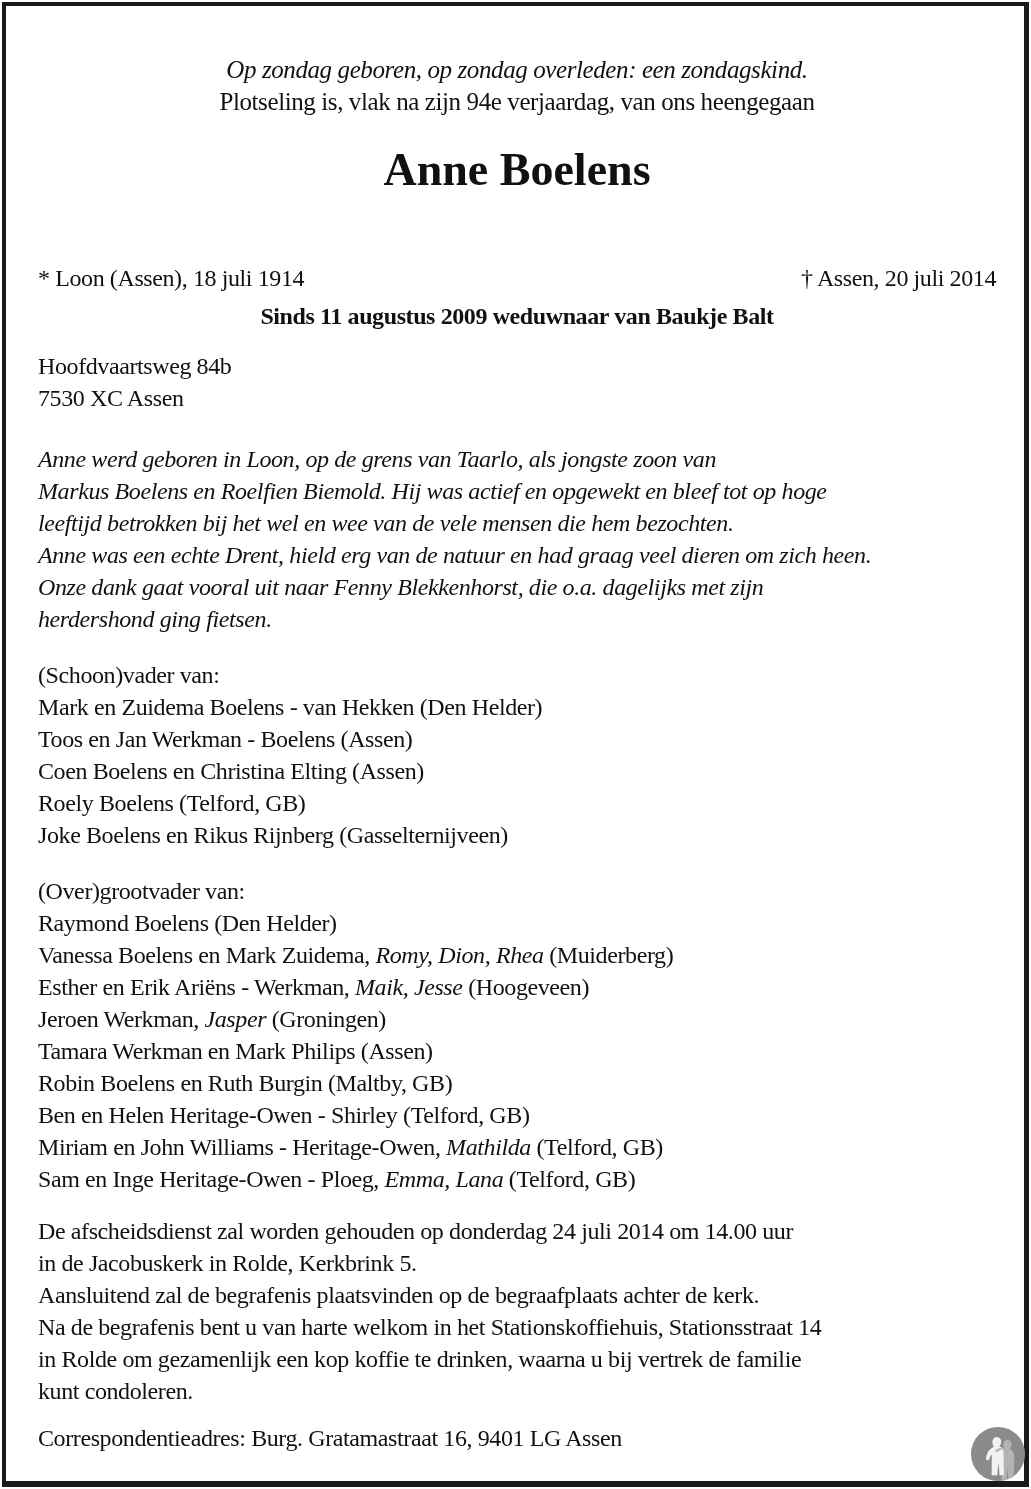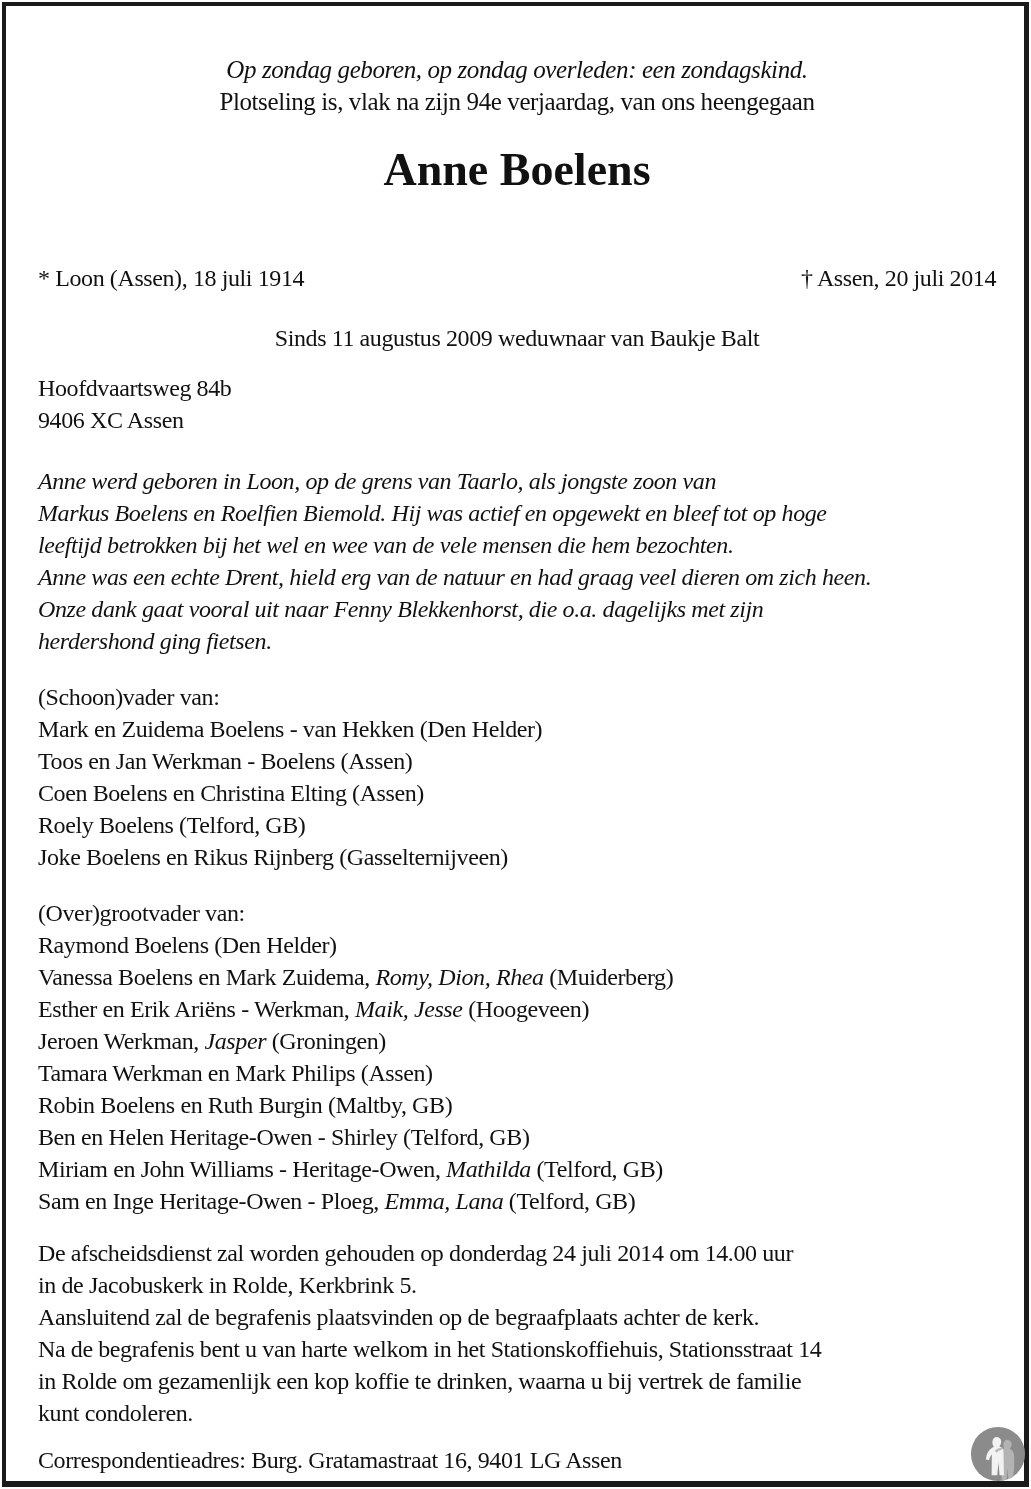--- a/index.html
+++ b/index.html
@@ -47,21 +47,21 @@
     font-weight: bold;
     letter-spacing: 0;
     text-align: center;
   }
   .dates-row {
     margin-top: 66px;
     display: flex;
     justify-content: space-between;
     align-items: baseline;
   }
-  .widower { margin-top: 28px; }
+  .widower { margin-top: 6px; font-weight: bold; }
   .address { margin-top: 18px; }
   .bio { margin-top: 29px; }
   .section-a { margin-top: 24px; }
   .section-b { margin-top: 24px; }
   .service { margin-top: 20px; }
   .correspondence { margin-top: 15px; }
   .logo {
     position: absolute;
     right: 4px;
     bottom: 6px;
@@ -82,21 +82,21 @@
 
     <div class="dates-row">
       <span class="line">* Loon (Assen), 18 juli 1914</span>
       <span class="line">† Assen, 20 juli 2014</span>
     </div>
 
     <div class="line center widower">Sinds 11 augustus 2009 weduwnaar van Baukje Balt</div>
 
     <div class="address">
       <div class="line">Hoofdvaartsweg 84b</div>
-      <div class="line">9406 XC Assen</div>
+      <div class="line">7530 XC Assen</div>
     </div>
 
     <div class="bio italic">
       <div class="line">Anne werd geboren in Loon, op de grens van Taarlo, als jongste zoon van</div>
       <div class="line">Markus Boelens en Roelfien Biemold. Hij was actief en opgewekt en bleef tot op hoge</div>
       <div class="line">leeftijd betrokken bij het wel en wee van de vele mensen die hem bezochten.</div>
       <div class="line">Anne was een echte Drent, hield erg van de natuur en had graag veel dieren om zich heen.</div>
       <div class="line">Onze dank gaat vooral uit naar Fenny Blekkenhorst, die o.a. dagelijks met zijn</div>
       <div class="line">herdershond ging fietsen.</div>
     </div>

